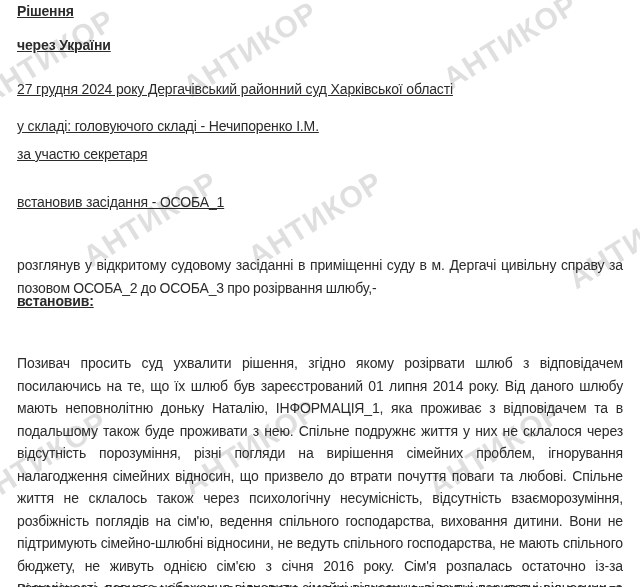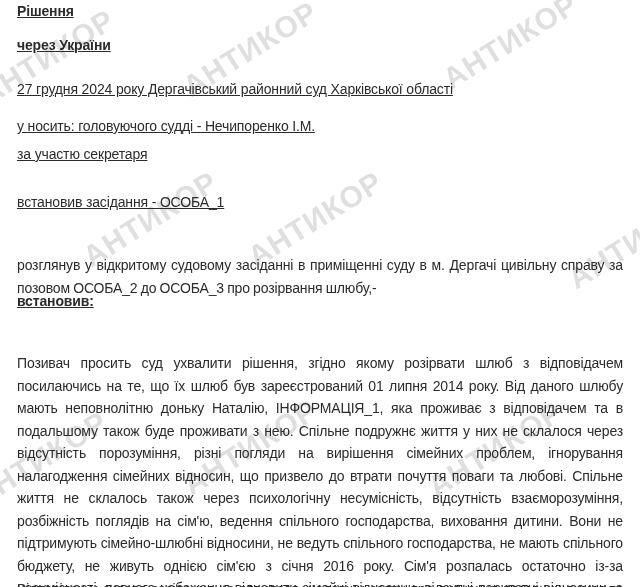--- a/index.html
+++ b/index.html
@@ -70,20 +70,20 @@
   <div class="watermark" style="left:580px; top:262px;">АНТИКОР</div>
   <div class="watermark" style="left:-15px; top:480px;">АНТИКОР</div>
   <div class="watermark" style="left:195px; top:468px;">АНТИКОР</div>
   <div class="watermark" style="left:440px; top:470px;">АНТИКОР</div>
 </div>
 
 <div class="doc">
   <div class="line bold" style="top:3px;">Рішення</div>
   <div class="line bold" style="top:37px;">через України</div>
   <div class="line" style="top:81px;">27 грудня 2024 року Дергачівський районний суд Харківської області</div>
-  <div class="line" style="top:118px;">у носить: головуючого судді - Нечипоренко І.М.</div>
+  <div class="line" style="top:118px;">у складі: головуючого складі - Нечипоренко І.М.</div>
   <div class="line" style="top:146px;text-align:center;">за участю секретаря</div>
   <div class="line" style="top:194px;">встановив засідання - ОСОБА_1</div>
   <div class="para" style="top:226px;">розглянув у відкритому судовому засіданні в приміщенні суду в м. Дергачі цивільну справу за позовом ОСОБА_2 до ОСОБА_3 про розірвання шлюбу,-</div>
   <div class="line bold" style="top:293px;text-align:right;">встановив:</div>
   <div class="para" style="top:324px;">Позивач просить суд ухвалити рішення, згідно якому розірвати шлюб з відповідачем посилаючись на те, що їх шлюб був зареєстрований 01 липня 2014 року. Від даного шлюбу мають неповнолітню доньку Наталію, ІНФОРМАЦІЯ_1, яка проживає з відповідачем та в подальшому також буде проживати з нею. Спільне подружнє життя у них не склалося через відсутність порозуміння, різні погляди на вирішення сімейних проблем, ігнорування налагодження сімейних відносин, що призвело до втрати почуття поваги та любові. Спільне життя не склалось також через психологічну несумісність, відсутність взаєморозуміння, розбіжність поглядів на сім'ю, ведення спільного господарства, виховання дитини. Вони не підтримують сімейно-шлюбні відносини, не ведуть спільного господарства, не мають спільного бюджету, не живуть однією сім'єю з січня 2016 року. Сім'я розпалась остаточно із-за несумісності, повного небажання відновити сімейні відносини, відсутні паритетні відносини, а тому подальше спільне життя неможливе, збереження шлюбу є недоцільним та суперечить їх інтересам. На сьогодні шлюб носить формальний характер. Примирення та збереження сім'ї є неможливе, так як подальше спільне життя буде суперечити також інтересам дитини.</div>
   <div class="para" style="top:550px;">Відповідач у судове засідання не зявилася, надавши заяву про визнання позовних вимог та розгляд справи без її участі.</div>
 </div>
 
 </body></html>

